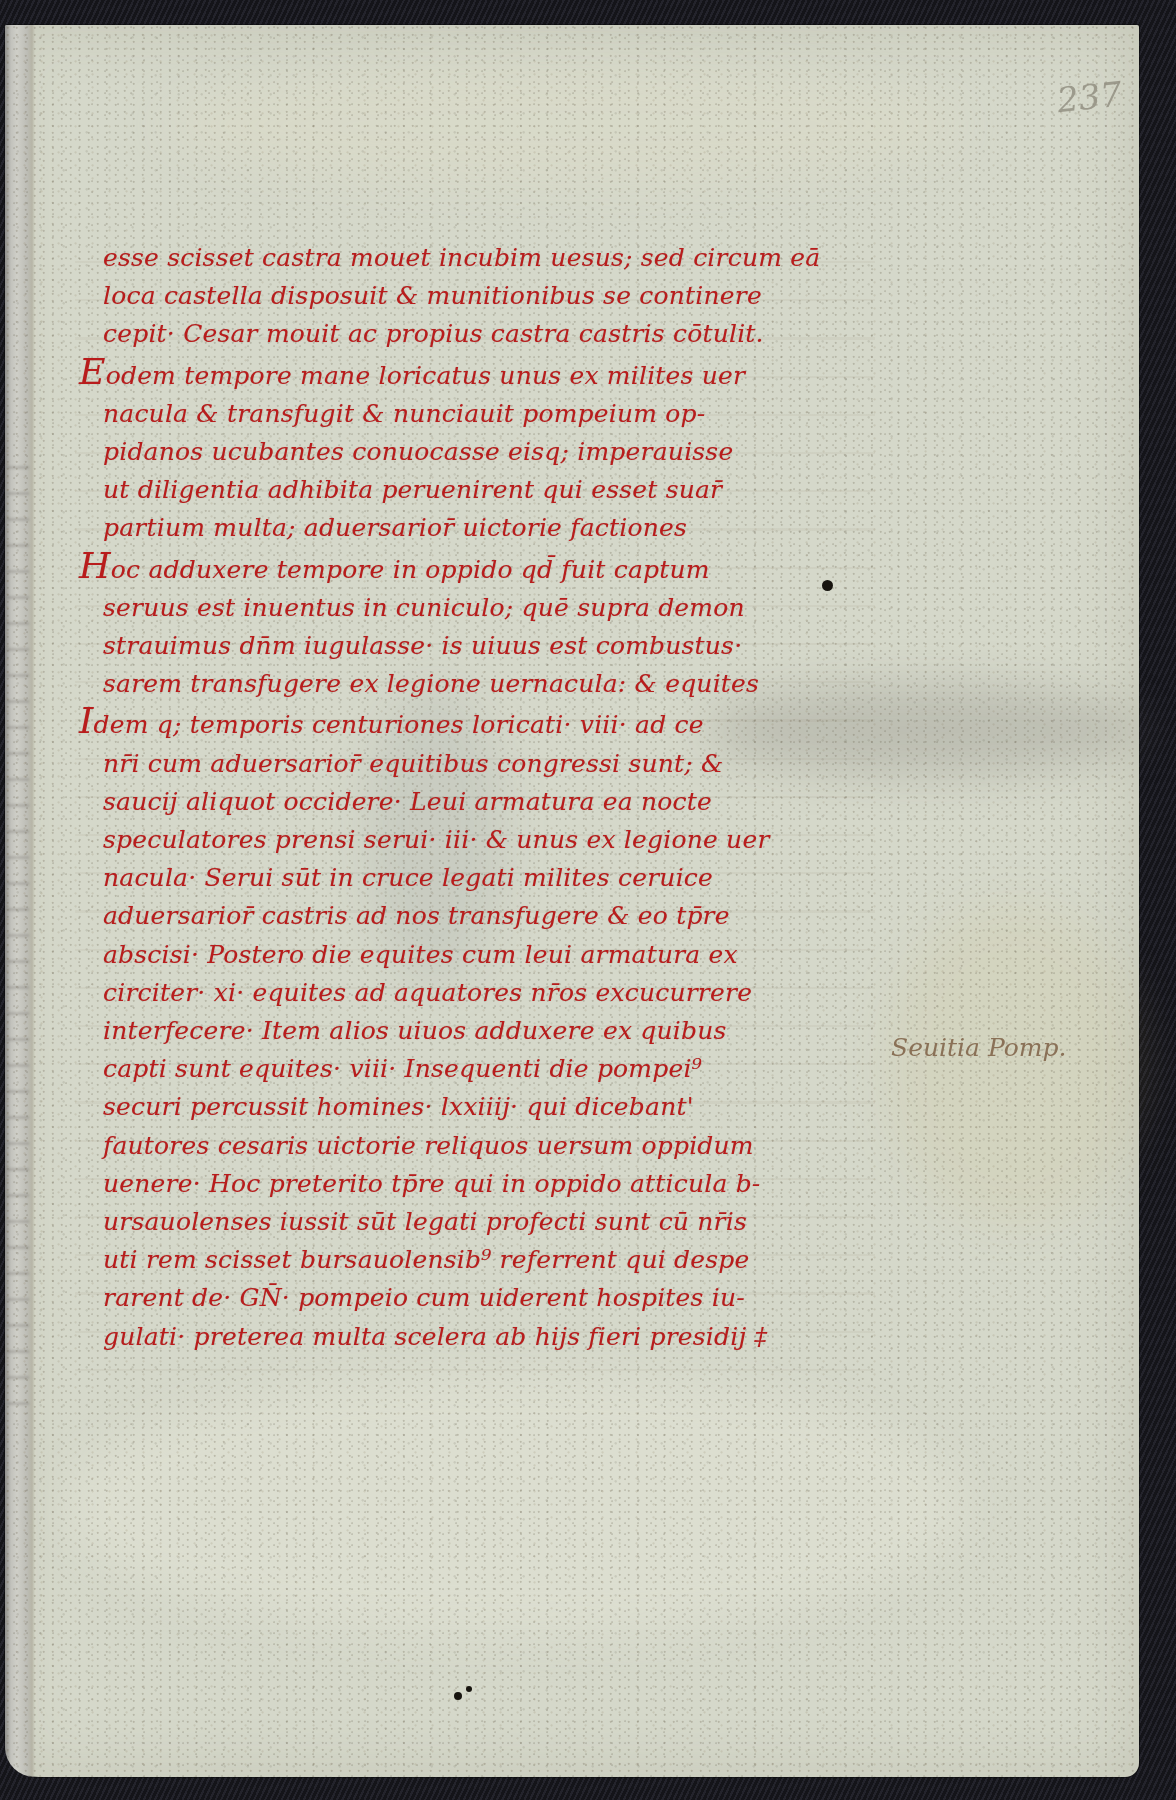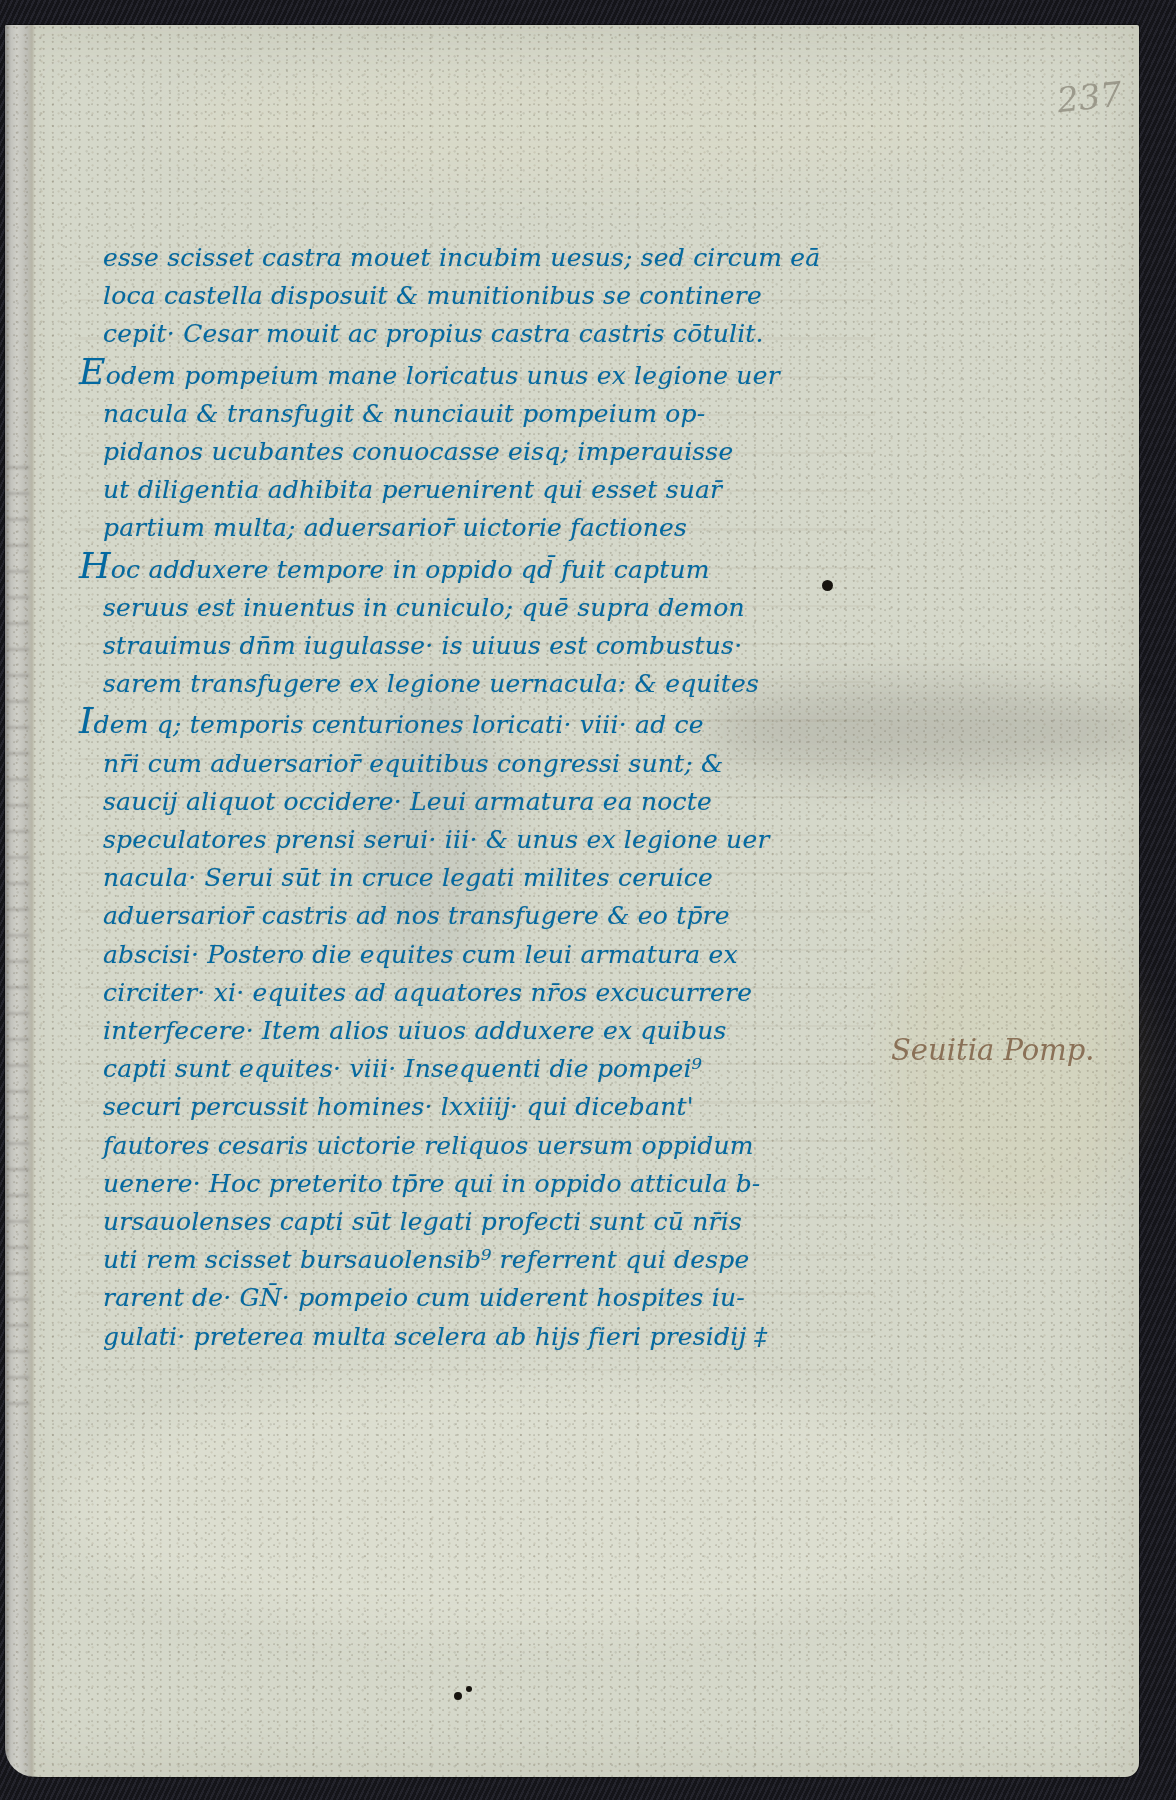--- a/index.html
+++ b/index.html
@@ -40,34 +40,34 @@
   }
   .edge-stack .ticks{
     position:absolute;left:2px;top:430px;width:22px;height:950px;opacity:.5;
     background-image:repeating-linear-gradient(0deg, rgba(90,85,80,.45) 0 3px, transparent 3px 26px);
     filter:blur(1px);
   }
   
   .textblock{
     position:absolute;left:98px;top:214px;width:770px;
     font-style:italic;font-size:25px;line-height:38.2px;
-    color:#0369a1;letter-spacing:.2px;
+    color:#b91c1c;letter-spacing:.2px;
     text-shadow:0 0 1px rgba(110,97,82,.35);
   }
   .ms-line{white-space:nowrap;}
   .ms-line.outdent{margin-left:-24px;}
   .ms-line.outdent::first-letter{font-size:1.45em;line-height:1;}
   .ruling{
     position:absolute;left:70px;top:232px;width:800px;height:1150px;pointer-events:none;
     background-image:repeating-linear-gradient(0deg, transparent 0 36px, rgba(150,138,115,.18) 36px 38.2px);
     opacity:.55;
   }
   .marginal{
     position:absolute;left:886px;top:1008px;
-    font-style:italic;font-size:29px;color:#8a7157;white-space:nowrap;
+    font-style:italic;font-size:25px;color:#8a7157;white-space:nowrap;
   }
   .folio{
     position:absolute;left:1052px;top:52px;
     font-style:italic;font-size:34px;color:#8f8c7e;
     transform:rotate(-6deg);opacity:.8;
   }
   
   .dot{position:absolute;border-radius:50%;background:#17140f;}
   .dot.d1{left:817px;top:555px;width:11px;height:11px;}
   .dot.d2{left:449px;top:1667px;width:8px;height:8px;}
@@ -89,21 +89,21 @@
   <div class="grain"></div>
 
   <div class="ruling"></div>
 
   <div class="folio">237</div>
 
   <div class="textblock">
       <div class="ms-line">esse scisset castra mouet incubim uesus; sed circum eā</div>
       <div class="ms-line">loca castella disposuit &amp; munitionibus se continere</div>
       <div class="ms-line">cepit· Cesar mouit ac propius castra castris cōtulit.</div>
-      <div class="ms-line outdent">Eodem pompeium mane loricatus unus ex legione uer</div>
+      <div class="ms-line outdent">Eodem tempore mane loricatus unus ex milites uer</div>
       <div class="ms-line">nacula &amp; transfugit &amp; nunciauit pompeium op-</div>
       <div class="ms-line">pidanos ucubantes conuocasse eisq; imperauisse</div>
       <div class="ms-line">ut diligentia adhibita peruenirent qui esset suar̄</div>
       <div class="ms-line">partium multa; aduersarior̄ uictorie factiones</div>
       <div class="ms-line outdent">Hoc adduxere tempore in oppido qd̄ fuit captum</div>
       <div class="ms-line">seruus est inuentus in cuniculo; quē supra demon</div>
       <div class="ms-line">strauimus dn̄m iugulasse· is uiuus est combustus·</div>
       <div class="ms-line">sarem transfugere ex legione uernacula: &amp; equites</div>
       <div class="ms-line outdent">Idem q; temporis centuriones loricati· viii· ad ce</div>
       <div class="ms-line">nr̄i cum aduersarior̄ equitibus congressi sunt; &amp;</div>
@@ -111,21 +111,21 @@
       <div class="ms-line">speculatores prensi serui· iii· &amp; unus ex legione uer</div>
       <div class="ms-line">nacula· Serui sūt in cruce legati milites ceruice</div>
       <div class="ms-line">aduersarior̄ castris ad nos transfugere &amp; eo tp̄re</div>
       <div class="ms-line">abscisi· Postero die equites cum leui armatura ex</div>
       <div class="ms-line">circiter· xi· equites ad aquatores nr̄os excucurrere</div>
       <div class="ms-line">interfecere· Item alios uiuos adduxere ex quibus</div>
       <div class="ms-line">capti sunt equites· viii· Insequenti die pompei⁹</div>
       <div class="ms-line">securi percussit homines· lxxiiij· qui dicebant'</div>
       <div class="ms-line">fautores cesaris uictorie reliquos uersum oppidum</div>
       <div class="ms-line">uenere· Hoc preterito tp̄re qui in oppido atticula b-</div>
-      <div class="ms-line">ursauolenses capti sūt legati profecti sunt cū nr̄is</div>
+      <div class="ms-line">ursauolenses iussit sūt legati profecti sunt cū nr̄is</div>
       <div class="ms-line">uti rem scisset bursauolensib⁹ referrent qui despe</div>
       <div class="ms-line">rarent de· GN̄· pompeio cum uiderent hospites iu-</div>
       <div class="ms-line">gulati· preterea multa scelera ab hijs fieri presidij ‡</div>
     </div>
 
   <div class="marginal">Seuitia Pomp.</div>
 
   <div class="dot d1"></div>
   <div class="dot d2"></div>
   <div class="dot d3"></div>

